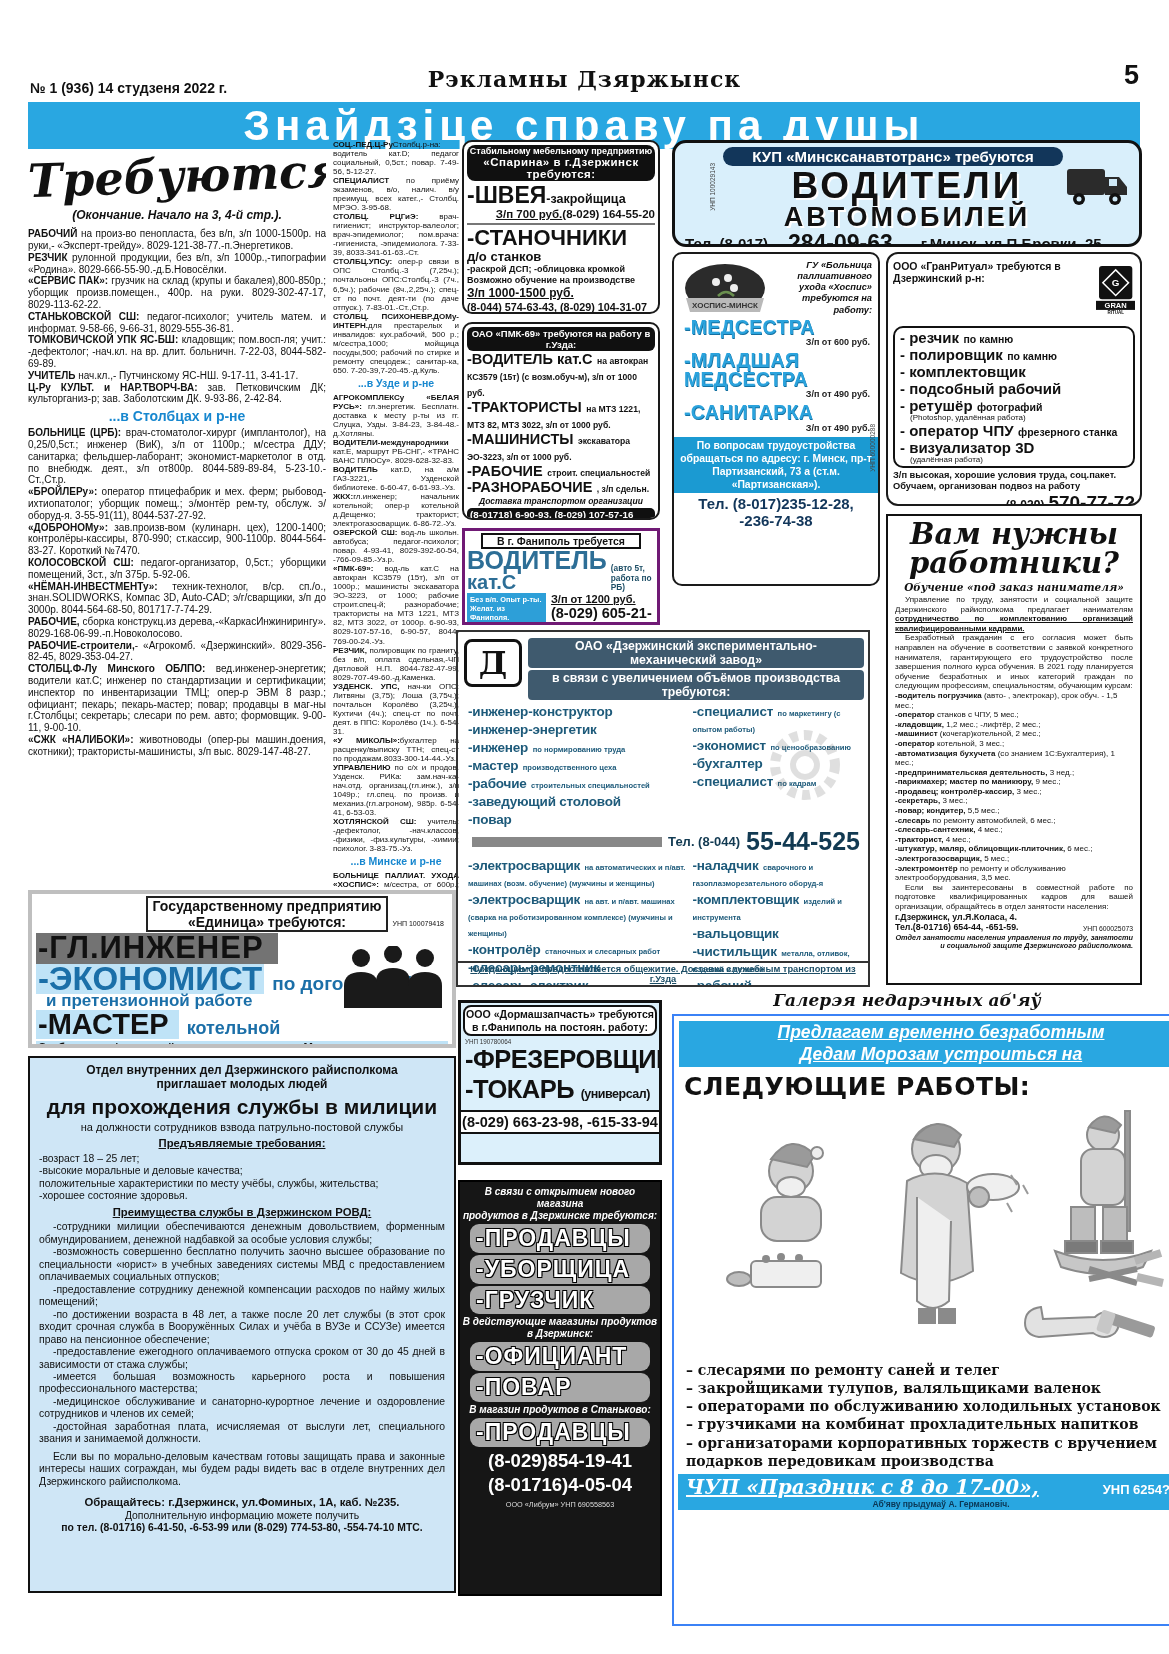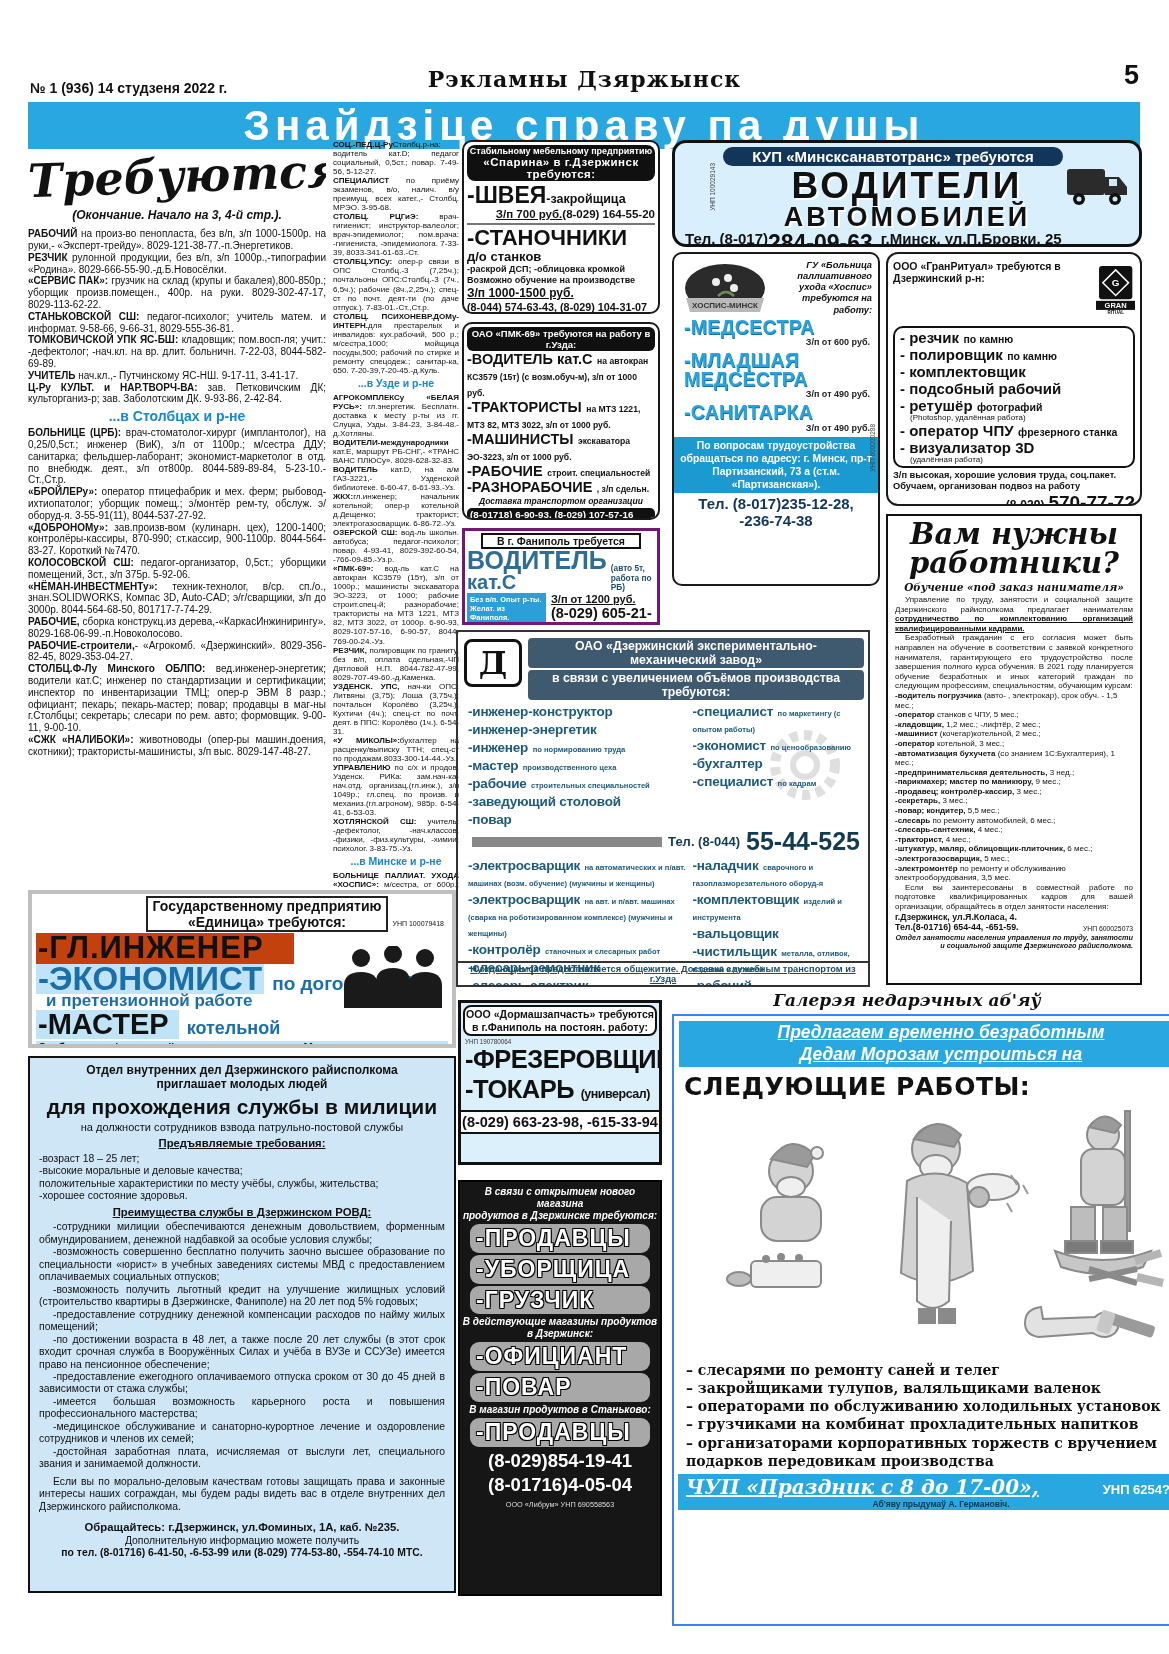--- a/index.html
+++ b/index.html
@@ -85,21 +85,21 @@
 .zv-tel .lbl{font-size:13px;font-weight:800;color:#123a52}
 .zv-tel .num{font-size:25px;font-weight:900;color:#123a52;line-height:1}
 .zv-foot{position:absolute;left:0;right:0;bottom:0;border-top:2px solid #333;text-align:center;font-size:9.3px;font-weight:bold;color:#1d4e66;text-decoration:underline;padding:1px}
 .zv-gear{position:absolute;right:18px;top:20px;opacity:.18}
 
 
 .ms{left:672px;top:140px;width:470px;height:107px;border:3px solid #111;border-radius:14px;background:#d9effb;overflow:hidden}
 .ms-band{margin:4px 76px 0 48px;background:#12365a;color:#fff;font-weight:bold;font-size:15px;text-align:center;border-radius:13px;padding:1px}
 .ms-t1{text-align:center;font-weight:900;font-size:37px;letter-spacing:3px;line-height:1;margin-top:1px;text-shadow:2px 2px 0 #fff}
 .ms-t2{text-align:center;font-weight:900;font-size:27px;letter-spacing:3px;line-height:1;text-shadow:2px 2px 0 #fff}
-.ms-bot{display:flex;align-items:flex-start;gap:0;padding:0 10px;margin-top:-1px}
+.ms-bot{display:flex;align-items:center;gap:20px;padding:0 10px;margin-top:-1px}
 .ms-bot .lbl{font-weight:800;font-size:15px}
 .ms-bot .num{font-weight:900;font-size:23px}
 .ms-bot .addr{font-weight:800;font-size:15px;margin-left:8px}
 .vunp{position:absolute;writing-mode:vertical-rl;transform:rotate(180deg);font-size:6.5px;color:#444}
 
 
 .ho{left:672px;top:252px;width:208px;height:334px;border-radius:10px;overflow:hidden}
 .ho-org{margin:6px 6px 0 96px;text-align:right;font-style:italic;font-weight:bold;font-size:9.3px;line-height:1.2}
 .ho-jobs{padding:2px 8px 0 10px}
 .ho-jobs .t{color:#2ba3dd;font-weight:900;font-size:19.5px;line-height:.95;letter-spacing:.3px;text-shadow:.6px .6px 0 #1470a0}
@@ -132,21 +132,21 @@
 .wk .course{font-size:8px;line-height:1.2}
 .wk-addr{font-size:8.8px;font-weight:bold}
 .wk-last{display:flex;justify-content:space-between;font-size:8.8px;font-weight:bold}
 .wk-unp{font-size:6.8px;font-weight:normal;align-self:flex-end}
 .wk-sig{text-align:right;font-size:7.3px;font-weight:bold;font-style:italic;line-height:1.2;margin-top:2px}
 
 
 .ed{left:28px;top:890px;width:428px;height:158px;border:4px solid #bfbfbf;background:#fff;position:absolute;overflow:hidden;padding:2px 4px}
 .ed-h{border:2px solid #222;text-align:center;font-weight:bold;font-size:14px;margin:0 60px 1px 110px}
 .ed-unp{position:absolute;right:8px;top:26px;font-size:7px}
-.ed-j1{display:inline-block;background:#c2410c;font-weight:900;font-size:31px;letter-spacing:1px;line-height:.95;padding:0 30px 2px 2px}
+.ed-j1{display:inline-block;background:#737373;font-weight:900;font-size:31px;letter-spacing:1px;line-height:.95;padding:0 14px 2px 2px}
 .ed-row{display:flex;align-items:baseline;gap:8px;line-height:.9}
 .ed-j2{background:#bfe3f7;color:#1b6fa8;font-weight:900;font-size:33px;padding:0 2px}
 .ed-j2s{color:#1b6fa8;font-weight:800;font-size:19px}
 .ed-j2s2{color:#1b6fa8;font-weight:800;font-size:17px;margin:-2px 0 1px 10px;line-height:1}
 .ed-j3{background:#bfe3f7;font-weight:900;font-size:29px;padding:0 10px 0 2px;line-height:1}
 .ed-j3s{color:#1b6fa8;font-weight:800;font-size:18px}
 .ed-note{background:#bfe3f7;font-weight:bold;font-size:11.3px;padding:0 2px;margin-top:2px}
 .ed-people{position:absolute;right:6px;bottom:36px}
 
 
@@ -532,21 +532,20 @@
     <div class="po-req"><span>-возраст 18 – 25 лет;</span></div>
         <div class="po-req"><span>-высокие моральные и деловые качества;</span></div>
         <div class="po-req"><span>положительные характеристики по месту учёбы, службы, жительства;</span></div>
         <div class="po-req"><span>-хорошее состояние здоровья.</span></div>
       </div>
     <div class="po-c po-st">Преимущества службы в Дзержинском РОВД:</div>
     <div>
 
     <div class="po-p"><span>-сотрудники милиции обеспечиваются денежным довольствием, форменным обмундированием, денежной надбавкой за особые условия службы;</span></div>
         <div class="po-p"><span>-возможность совершенно бесплатно получить заочно высшее образование по специальности «юрист» в учебных заведениях системы МВД с предоставлением оплачиваемых социальных отпусков;</span></div>
-        <div class="po-p"><span>-возможность получить льготный кредит на улучшение жилищных условий (строительство квартиры в Дзержинске, Фаниполе) на 20 лет под 5% годовых;</span></div>
         <div class="po-p"><span>-предоставление сотруднику денежной компенсации расходов по найму жилых помещений;</span></div>
         <div class="po-p"><span>-по достижении возраста в 48 лет, а также после 20 лет службы (в этот срок входит срочная служба в Вооружённых Силах и учёба в ВУЗе и ССУЗе) имеется право на пенсионное обеспечение;</span></div>
         <div class="po-p"><span>-предоставление ежегодного оплачиваемого отпуска сроком от 30 до 45 дней в зависимости от стажа службы;</span></div>
         <div class="po-p"><span>-имеется большая возможность карьерного роста и повышения профессионального мастерства;</span></div>
         <div class="po-p"><span>-медицинское обслуживание и санаторно-курортное лечение и оздоровление сотрудников и членов их семей;</span></div>
         <div class="po-p"><span>-достойная заработная плата, исчисляемая от выслуги лет, специального звания и занимаемой должности.</span></div>
       </div>
     <div class="po-p po-close">Если вы по морально-деловым качествам готовы защищать права и законные интересы наших сограждан, мы будем рады видеть вас в отделе внутренних дел Дзержинского райисполкома.</div>
     <div class="po-c po-c1">Обращайтесь: г.Дзержинск, ул.Фоминых, 1А, каб. №235.</div>
     <div class="po-c">Дополнительную информацию можете получить</div>

